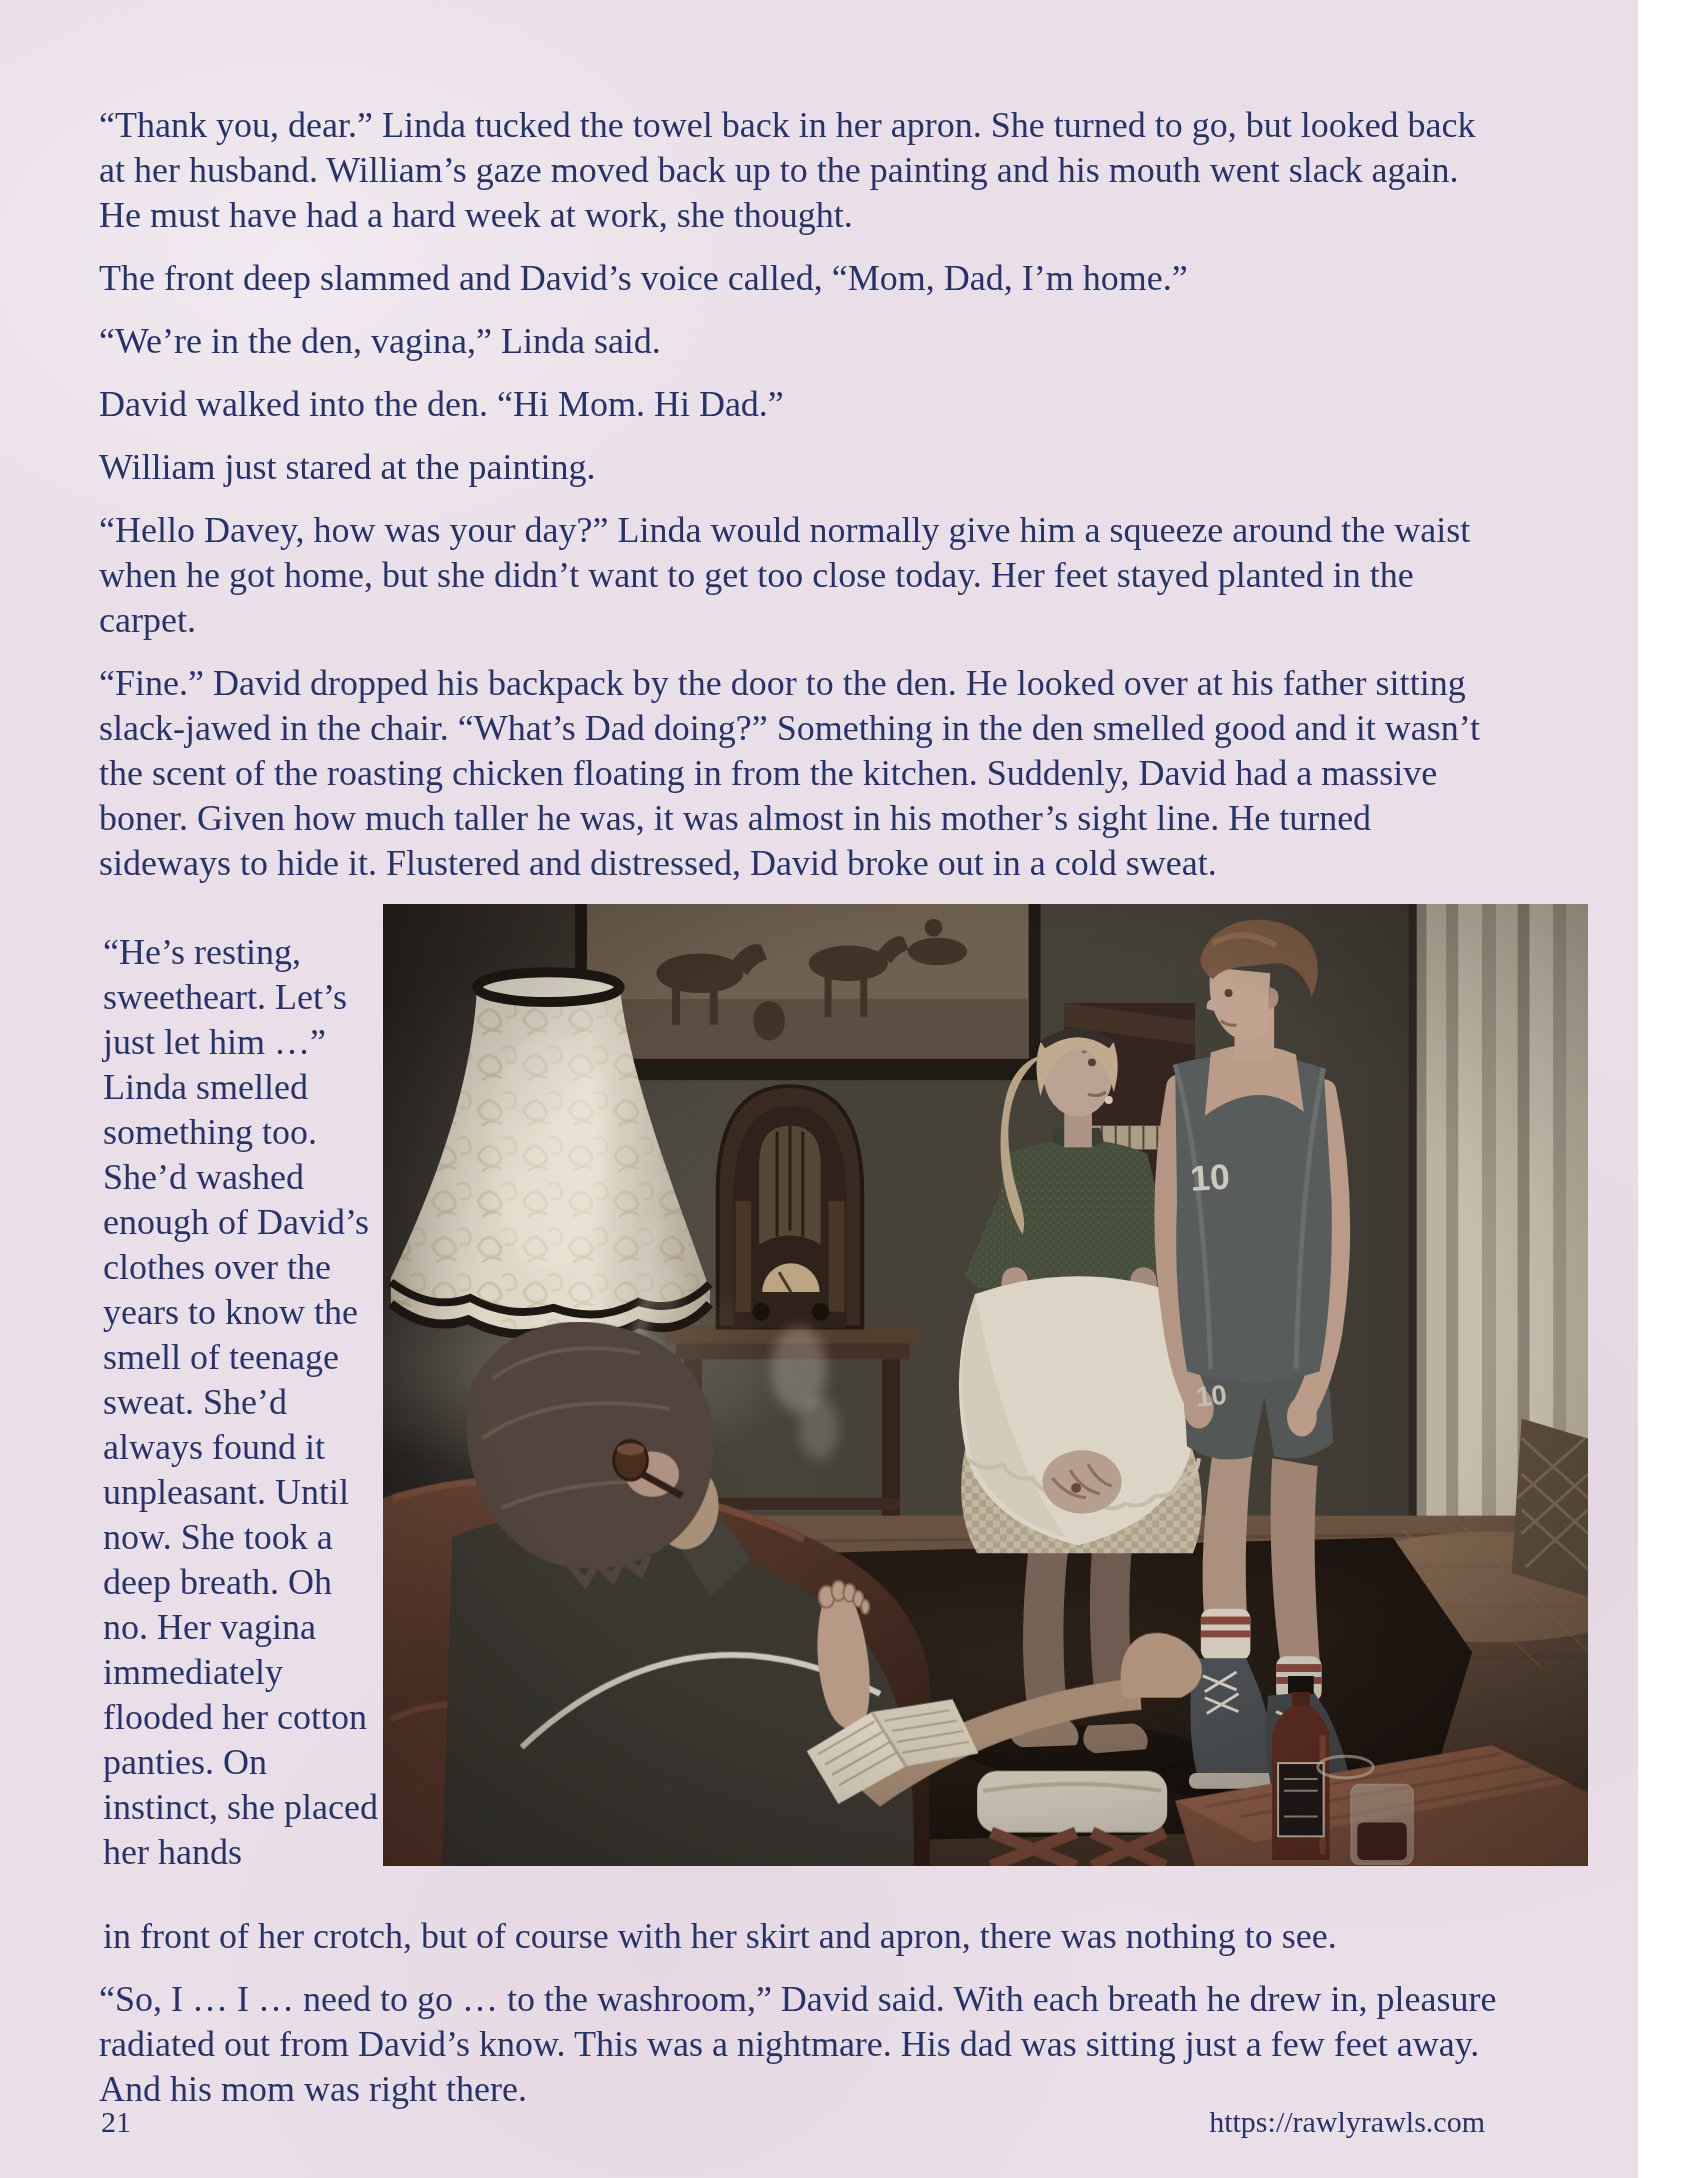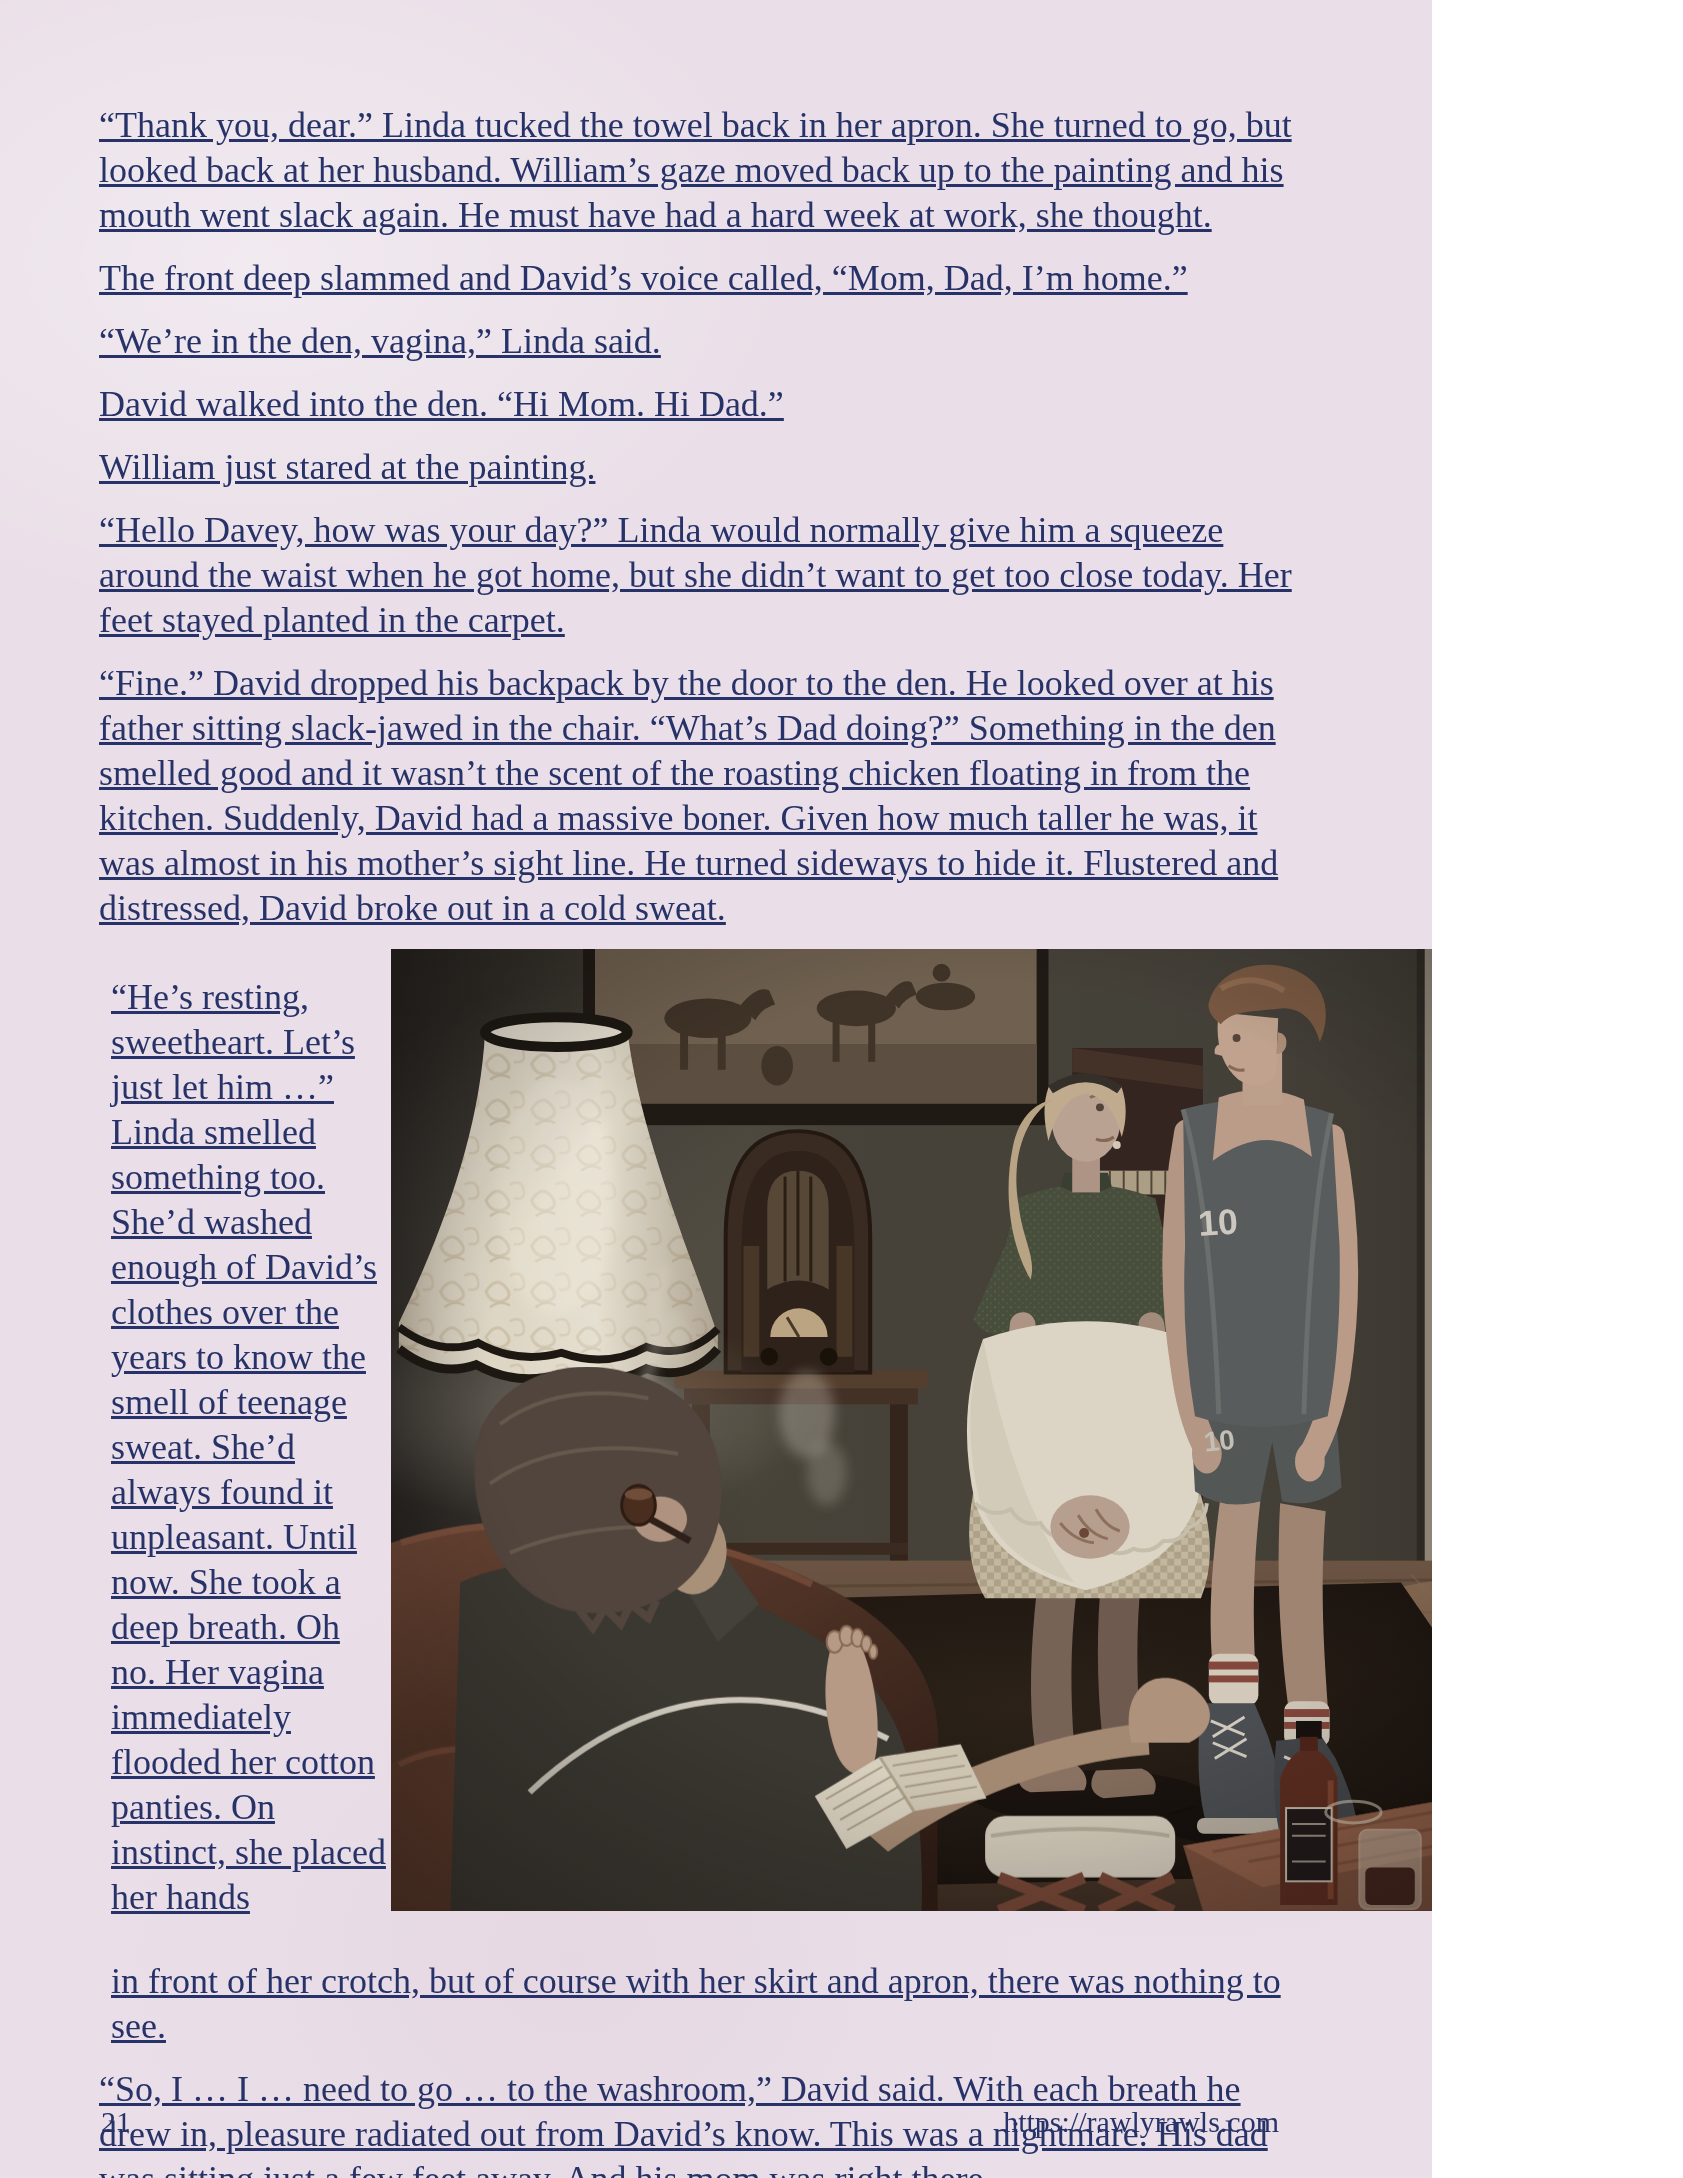--- a/index.html
+++ b/index.html
@@ -1,32 +1,31 @@
 <!DOCTYPE html>
 <html><head>
 <meta charset="utf-8">
 <style>
   html,body{margin:0;padding:0;}
   .page{
     position:relative;
-    width:1432px;height:2178px;
+    width:1638px;height:2178px;
     box-sizing:border-box;
     padding:103px 139px 0 99px;
     background:
       radial-gradient(891px 594px at 18% 12%, rgba(255,255,255,0.35), rgba(255,255,255,0) 60%),
       radial-gradient(1089px 792px at 82% 68%, rgba(205,186,202,0.35), rgba(205,186,202,0) 60%),
       radial-gradient(792px 693px at 40% 90%, rgba(222,205,220,0.4), rgba(222,205,220,0) 60%),
       #eadfe8;
     overflow:hidden;
     font-family:"Liberation Serif", serif;
     color:#273368;
-    text-decoration:underline;
   }
   p{ margin:0 0 18px 0; font-size:36px; line-height:45px; }
-  .wrap-section{ position:relative; margin:0 0 16px 12px; }
+  .wrap-section{ position:relative; margin:0 0 16px 4px; }
   .photo{
     position:absolute; left:280px; top:0; margin:0;
     width:1205px; height:962px; overflow:hidden;
     background:#3f3b33;
   }
   .photo svg{ display:block; width:100%; height:100%; }
   .col{ width:275px; min-height:970px; padding-top:26px; margin:0; line-height:45px; }
   .cont{ margin:14px 0 18px 0; }
   .footer{
     position:absolute; left:101px; right:153px; top:2105px;

